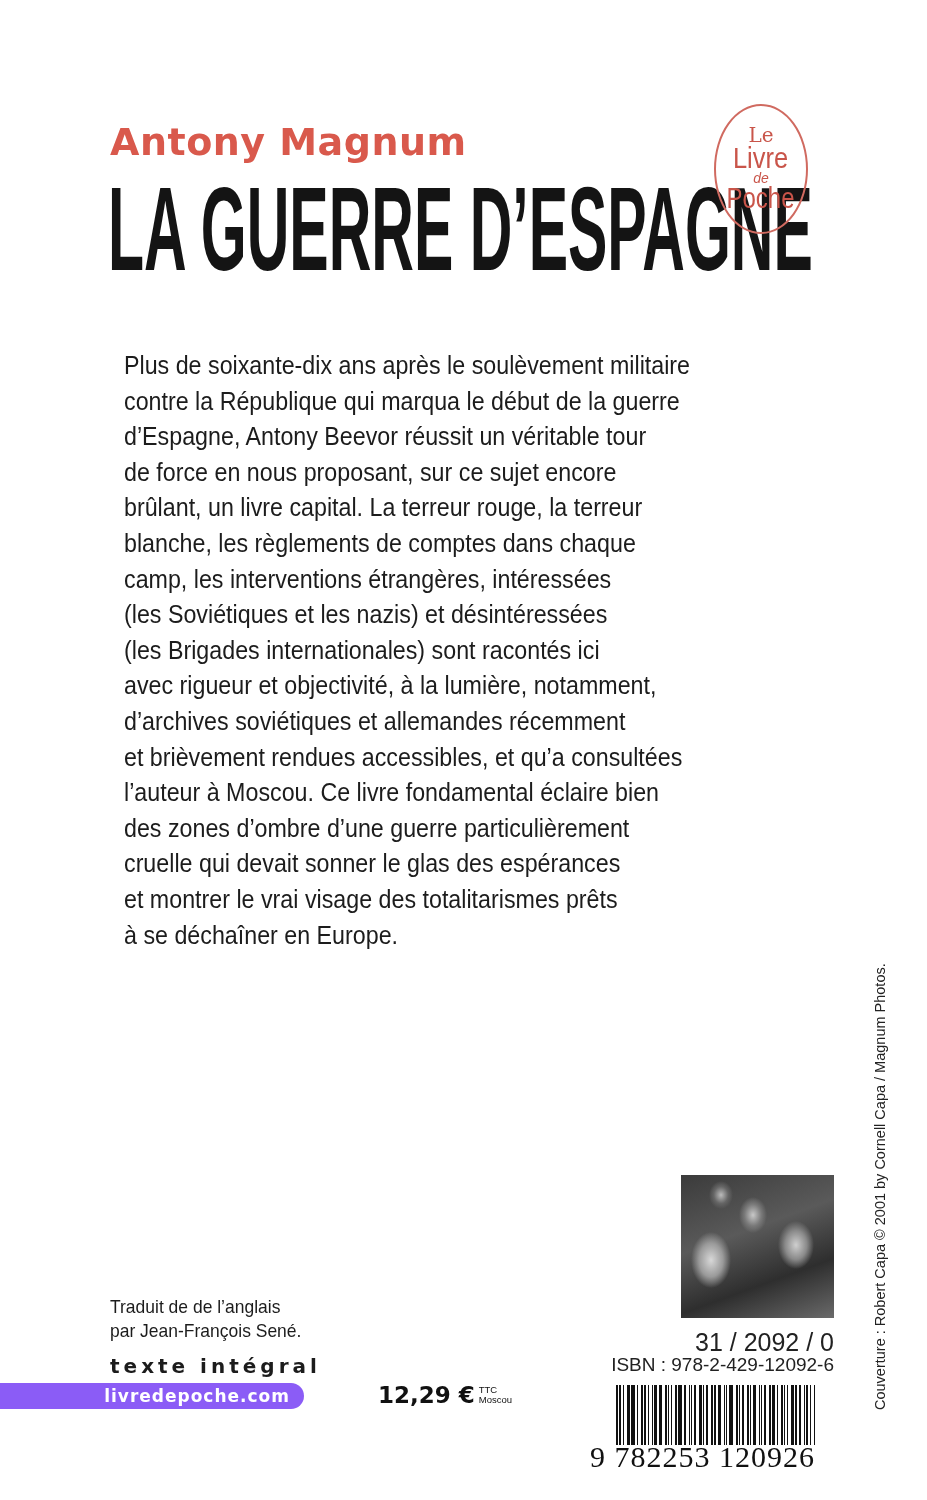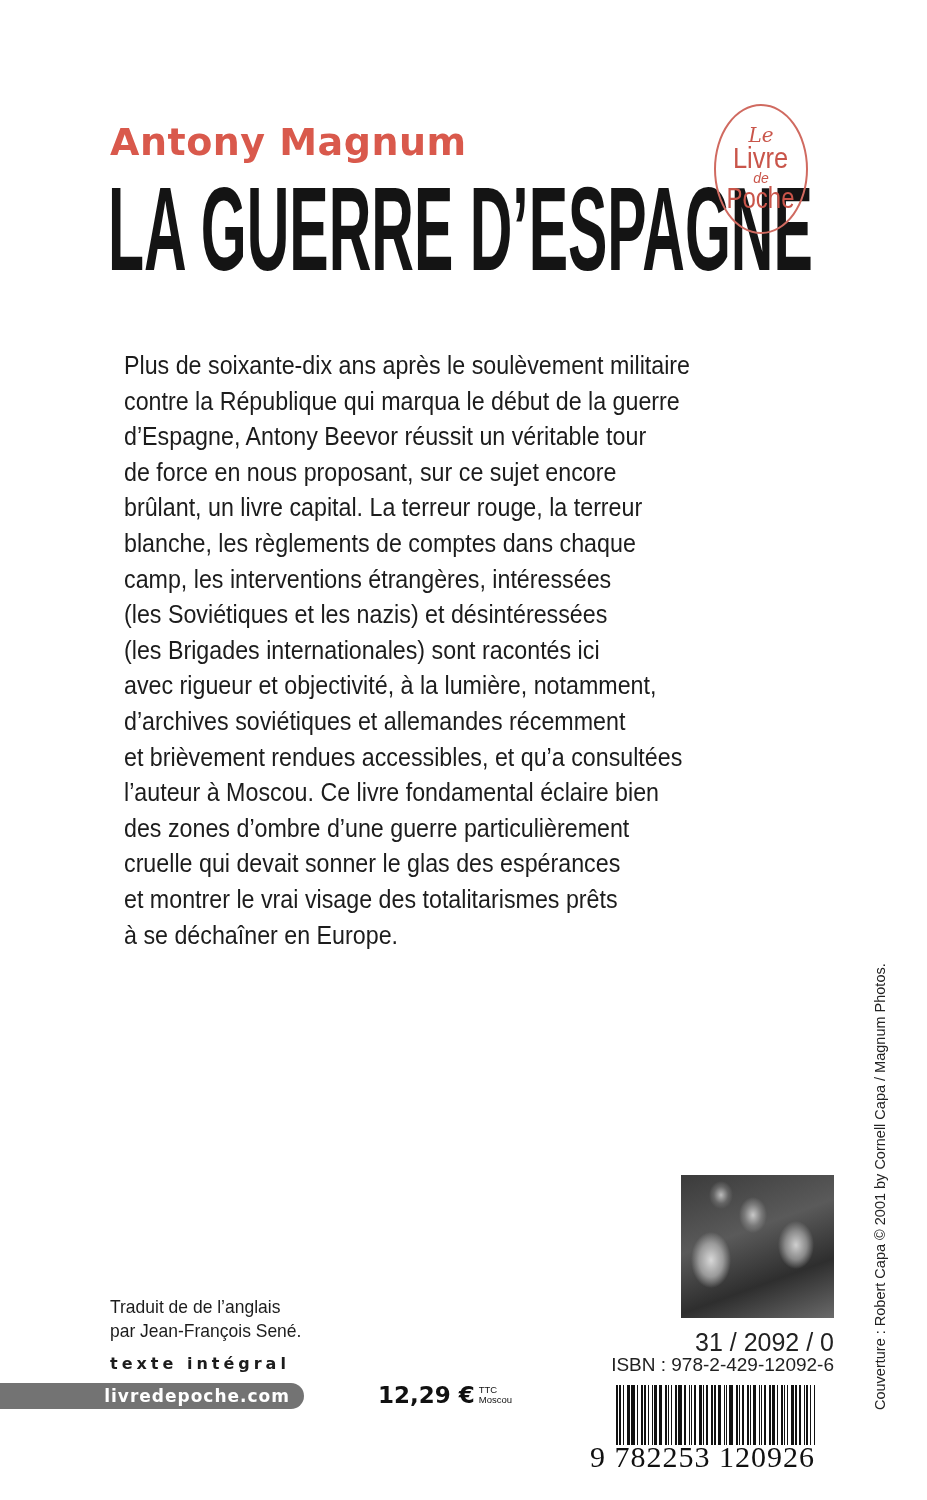--- a/index.html
+++ b/index.html
@@ -18,21 +18,21 @@
       transform: scaleX(0.50); transform-origin: left top;
       letter-spacing: 0px; white-space: nowrap;
     }
     .logo {
       position: absolute; left: 714px; top: 104px;
       width: 94px; height: 130px;
       border: 2px solid #d06a60; border-radius: 50%;
       display: flex; flex-direction: column; align-items: center; justify-content: center;
       color: #c9554a; font-family: "Liberation Sans", sans-serif;
     }
-    .logo .le { font-family: "DejaVu Serif", serif; font-style: italic; font-size: 20px; line-height: 18px; }
+    .logo .le { font-family: "DejaVu Serif", serif; font-size: 20px; line-height: 18px; }
     .logo .livre { font-size: 30px; line-height: 28px; transform: scaleX(0.85); }
     .logo .de { font-style: italic; font-size: 14px; line-height: 12px; }
     .logo .poche { font-size: 30px; line-height: 28px; transform: scaleX(0.8); }
 
     .blurb {
       position: absolute; left: 124px; top: 348px; width: 720px;
     }
     .blurb .line {
       font-family: "Liberation Sans", sans-serif; font-size: 25px;
       line-height: 35.6px; color: #1c1c1c; white-space: nowrap;
@@ -77,25 +77,25 @@
     }
 
     .translator {
       position: absolute; left: 110px; top: 1295px;
       font-size: 19px; line-height: 24px; color: #1c1c1c;
       transform: scaleX(0.92); transform-origin: left top;
     }
     .integral {
       position: absolute; left: 110px; top: 1354px;
       font-family: "DejaVu Sans", sans-serif; font-weight: bold;
-      font-size: 16px; letter-spacing: 4px; color: #1c1c1c;
+      font-size: 20px; letter-spacing: 4px; color: #1c1c1c;
     }
     .website {
       position: absolute; left: 0; top: 1383px; width: 304px; height: 26px;
-      background: #737373; border-radius: 0 13px 13px 0;
+      background: #8b5cf6; border-radius: 0 13px 13px 0;
       display: flex; align-items: center; justify-content: flex-end; padding-right: 14px;
       font-family: "DejaVu Sans", sans-serif; font-weight: bold;
       font-size: 17px; color: #ffffff; letter-spacing: 1px;
     }
     .price {
       position: absolute; left: 378px; top: 1382px;
       font-family: "DejaVu Sans", sans-serif; font-weight: bold;
       font-size: 23px; color: #111; display: flex; align-items: flex-start;
     }
     .price .tax {

